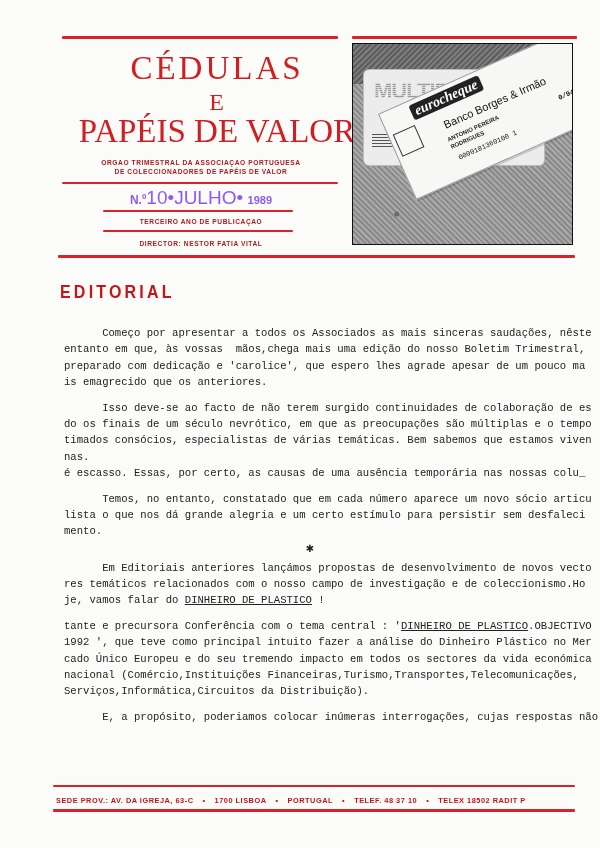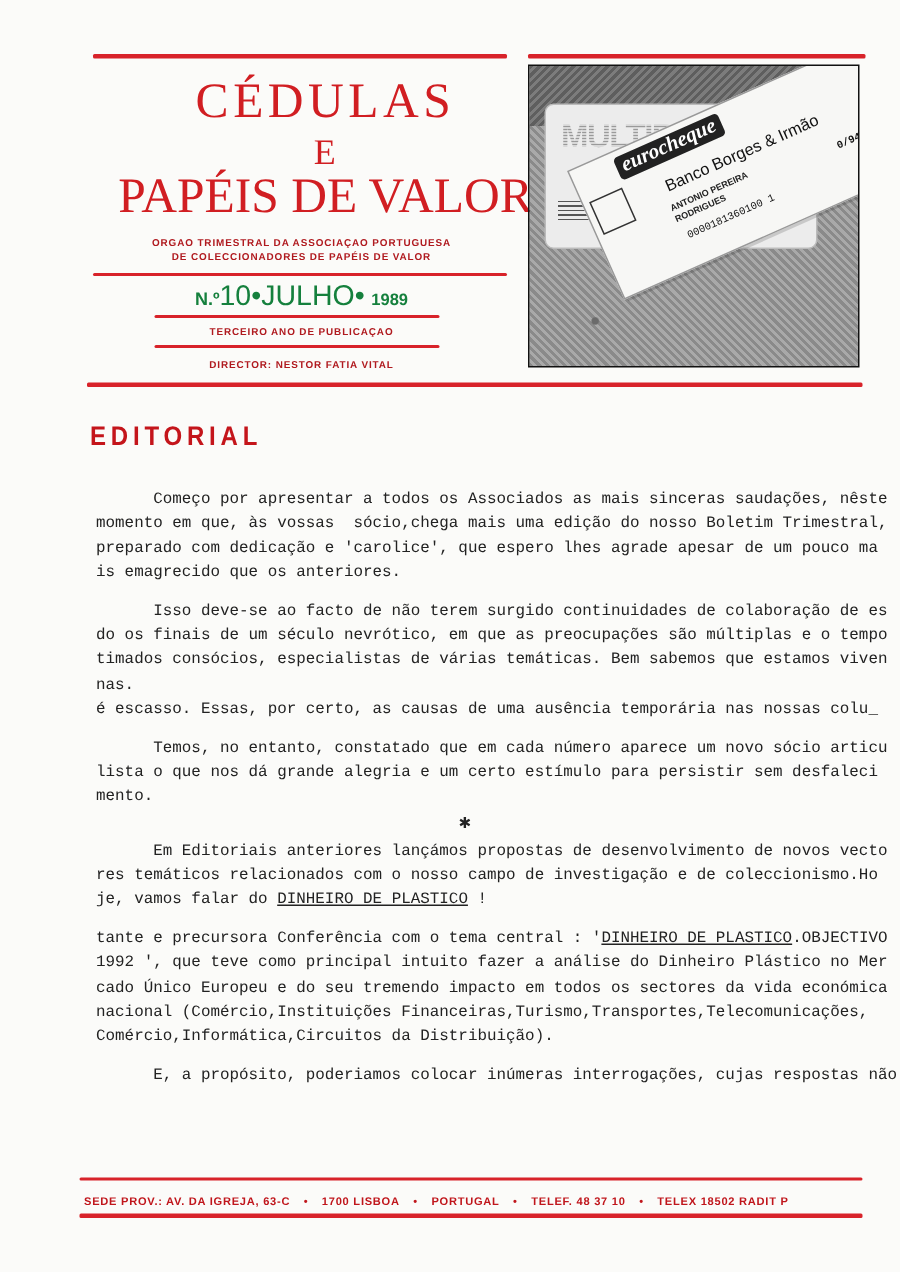--- a/index.html
+++ b/index.html
@@ -52,21 +52,21 @@
       color: #b01a1f;
       letter-spacing: 0.6px;
       line-height: 9px;
     }
     #subtitle { top: 128px; }
     #issue {
       position: absolute;
       left: 0;
       width: 278px;
       top: 158px;
-      color: #15803d;
+      color: #8b5cf6;
       font-family: "Liberation Sans", sans-serif;
       line-height: 1;
       white-space: nowrap;
     }
     #issue .no { font-size: 12px; font-weight: bold; }
     #issue .num { font-size: 19px; }
     #issue .yr { font-size: 11px; font-weight: bold; }
     #year3 { top: 187px; }
     #director { top: 209px; }
 
@@ -282,21 +282,21 @@
     <div id="card2-amount">0/948.94</div>
     <div id="card2-number">0000181360100 1</div>
   </div>
 </div>
 
 <div id="editorial-heading">EDITORIAL</div>
 
 <div id="body-text">
   <div class="para">
     <span class="line">      Começo por apresentar a todos os Associados as mais sinceras saudações, nêste</span>
-    <span class="line">momento em que, às vossas  sócio,chega mais uma edição do nosso Boletim Trimestral,</span>
+    <span class="line">entanto em que, às vossas  mãos,chega mais uma edição do nosso Boletim Trimestral,</span>
     <span class="line">preparado com dedicação e 'carolice', que espero lhes agrade apesar de um pouco ma</span>
     <span class="line">is emagrecido que os anteriores.</span>
   </div>
   <div class="gap"></div>
   <div class="para">
     <span class="line">      Isso deve-se ao facto de não terem surgido continuidades de colaboração de es</span>
     <span class="line">do os finais de um século nevrótico, em que as preocupações são múltiplas e o tempo</span>
     <span class="line">timados consócios, especialistas de várias temáticas. Bem sabemos que estamos viven</span>
     <span class="line">nas.</span>
     <span class="line">é escasso. Essas, por certo, as causas de uma ausência temporária nas nossas colu_</span>
@@ -312,21 +312,21 @@
     <span class="line">      Em Editoriais anteriores lançámos propostas de desenvolvimento de novos vecto</span>
     <span class="line">res temáticos relacionados com o nosso campo de investigação e de coleccionismo.Ho</span>
     <span class="line">je, vamos falar do <span class="u">DINHEIRO DE PLASTICO</span> !</span>
   </div>
   <div class="gap"></div>
   <div class="para">
     <span class="line">tante e precursora Conferência com o tema central : '<span class="u">DINHEIRO DE PLASTICO</span>.OBJECTIVO</span>
     <span class="line">1992 ', que teve como principal intuito fazer a análise do Dinheiro Plástico no Mer</span>
     <span class="line">cado Único Europeu e do seu tremendo impacto em todos os sectores da vida económica</span>
     <span class="line">nacional (Comércio,Instituições Financeiras,Turismo,Transportes,Telecomunicações,</span>
-    <span class="line">Comércio,Informática,Circuitos da Distribuição).</span>
+    <span class="line">Serviços,Informática,Circuitos da Distribuição).</span>
   </div>
   <div class="gap"></div>
   <div class="para">
     <span class="line">      E, a propósito, poderiamos colocar inúmeras interrogações, cujas respostas não</span>
   </div>
 </div>
 
 <div id="footer-address">
   <span>SEDE PROV.: AV. DA IGREJA, 63-C</span><span class="dot">•</span><span>1700 LISBOA</span><span class="dot">•</span><span>PORTUGAL</span><span class="dot">•</span><span>TELEF. 48 37 10</span><span class="dot">•</span><span>TELEX 18502 RADIT P</span>
 </div>

